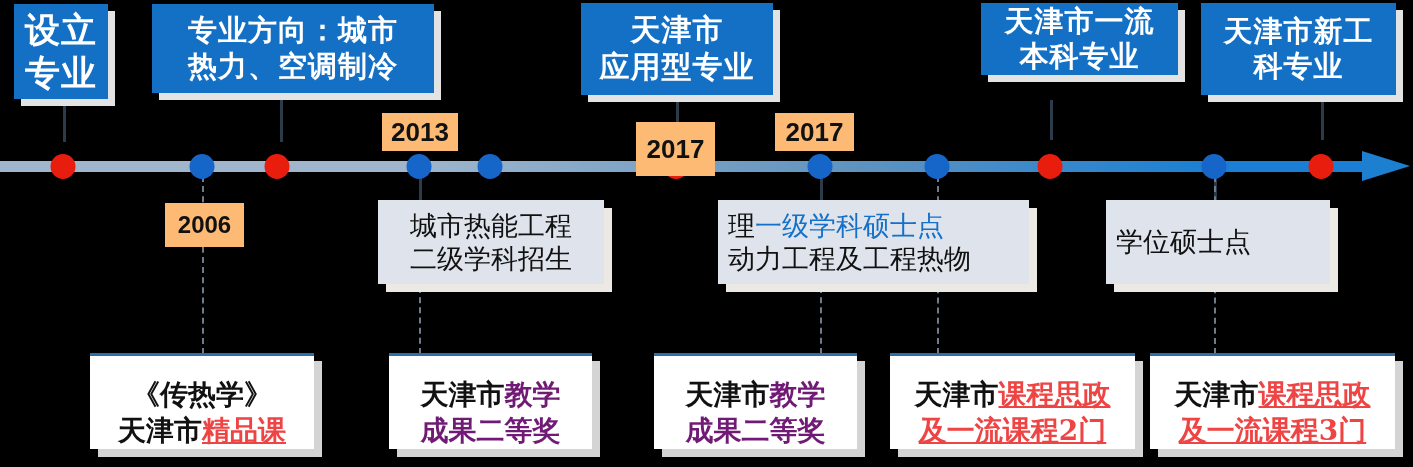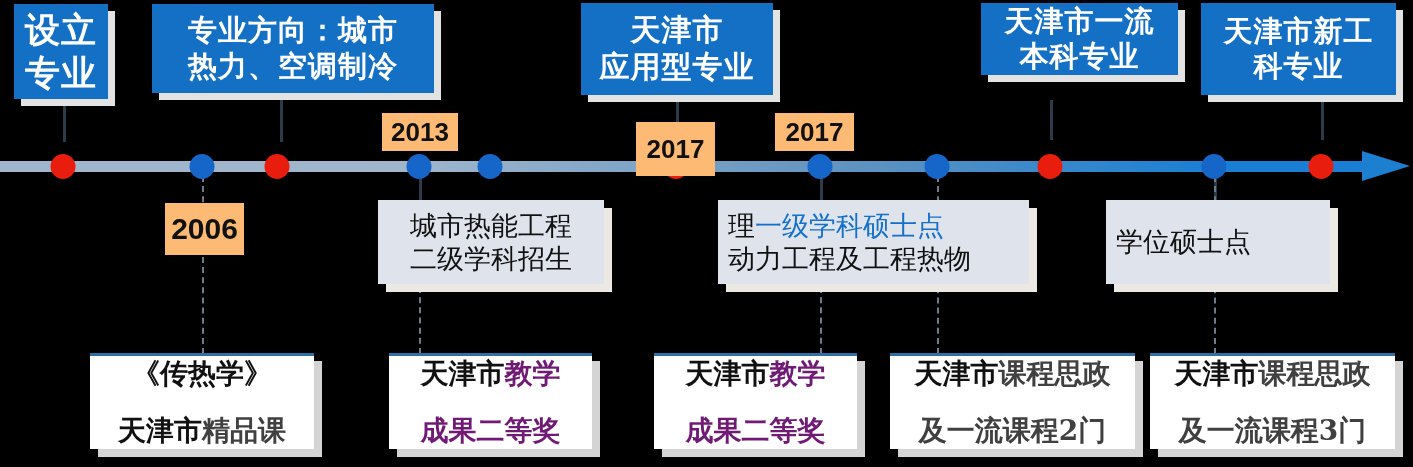--- a/index.html
+++ b/index.html
@@ -75,27 +75,27 @@
   .midcard .bl{color:#1570c9;}
 
   
   .botcard{
     position:absolute;
     background:#ffffff;
     border-top:3px solid #2e6fa8;
     box-shadow:8px 8px 0 0 #d4d4d4;
     color:#111;
     text-align:center;
-    display:flex;flex-direction:column;justify-content:space-between;
+    display:flex;flex-direction:column;justify-content:flex-end;
     line-height:1.28;
     font-family:"DejaVu Serif","Liberation Serif",serif;
     font-weight:bold;
     box-sizing:border-box;
   }
-  .botcard .bl{color:#404040;}
+  .botcard .bl{color:#ef4444;text-decoration:underline;}
   .botcard .rd{color:#701a75;}
   .botcard .bk{color:#111;}
 </style>
 </head>
 <body>
 
 <div id="stage">
 
   <div id="stems">
       <div class="stem" style="left: 63px; top: 100px; height: 42px;"></div>
@@ -128,21 +128,21 @@
         <div class="dot red" style="left: 1050px;"></div>
         <div class="dot blue" style="left: 1214px;"></div>
         <div class="dot red" style="left: 1321px;"></div>
       </div>
   </div>
 
   <div id="years">
       <div class="year" style="left: 382px; top: 113px; width: 76px; height: 38px; font-size: 26px;">2013</div>
       <div class="year" style="left: 636px; top: 122px; width: 79px; height: 54px; font-size: 26px;">2017</div>
       <div class="year" style="left: 775px; top: 113px; width: 79px; height: 38px; font-size: 26px;">2017</div>
-      <div class="year" style="left: 165px; top: 203px; width: 79px; height: 52px; font-size: 30px;">2006</div>
+      <div class="year" style="left: 165px; top: 203px; width: 79px; height: 44px; font-size: 24px;">2006</div>
     </div>
   <div id="topcards">
       <div class="topcard" style="left: 14px; top: 4px; width: 94px; height: 95px; font-size: 35px;">
         <div><span class="wh">设立</span></div>
         <div><span class="wh">专业</span></div>
       </div>
       <div class="topcard" style="left: 152px; top: 4px; width: 282px; height: 89px; font-size: 29px;">
         <div><span class="wh">专业方向：</span><span class="yl">城市</span></div>
         <div><span class="yl">热力、空调制冷</span></div>
       </div>

